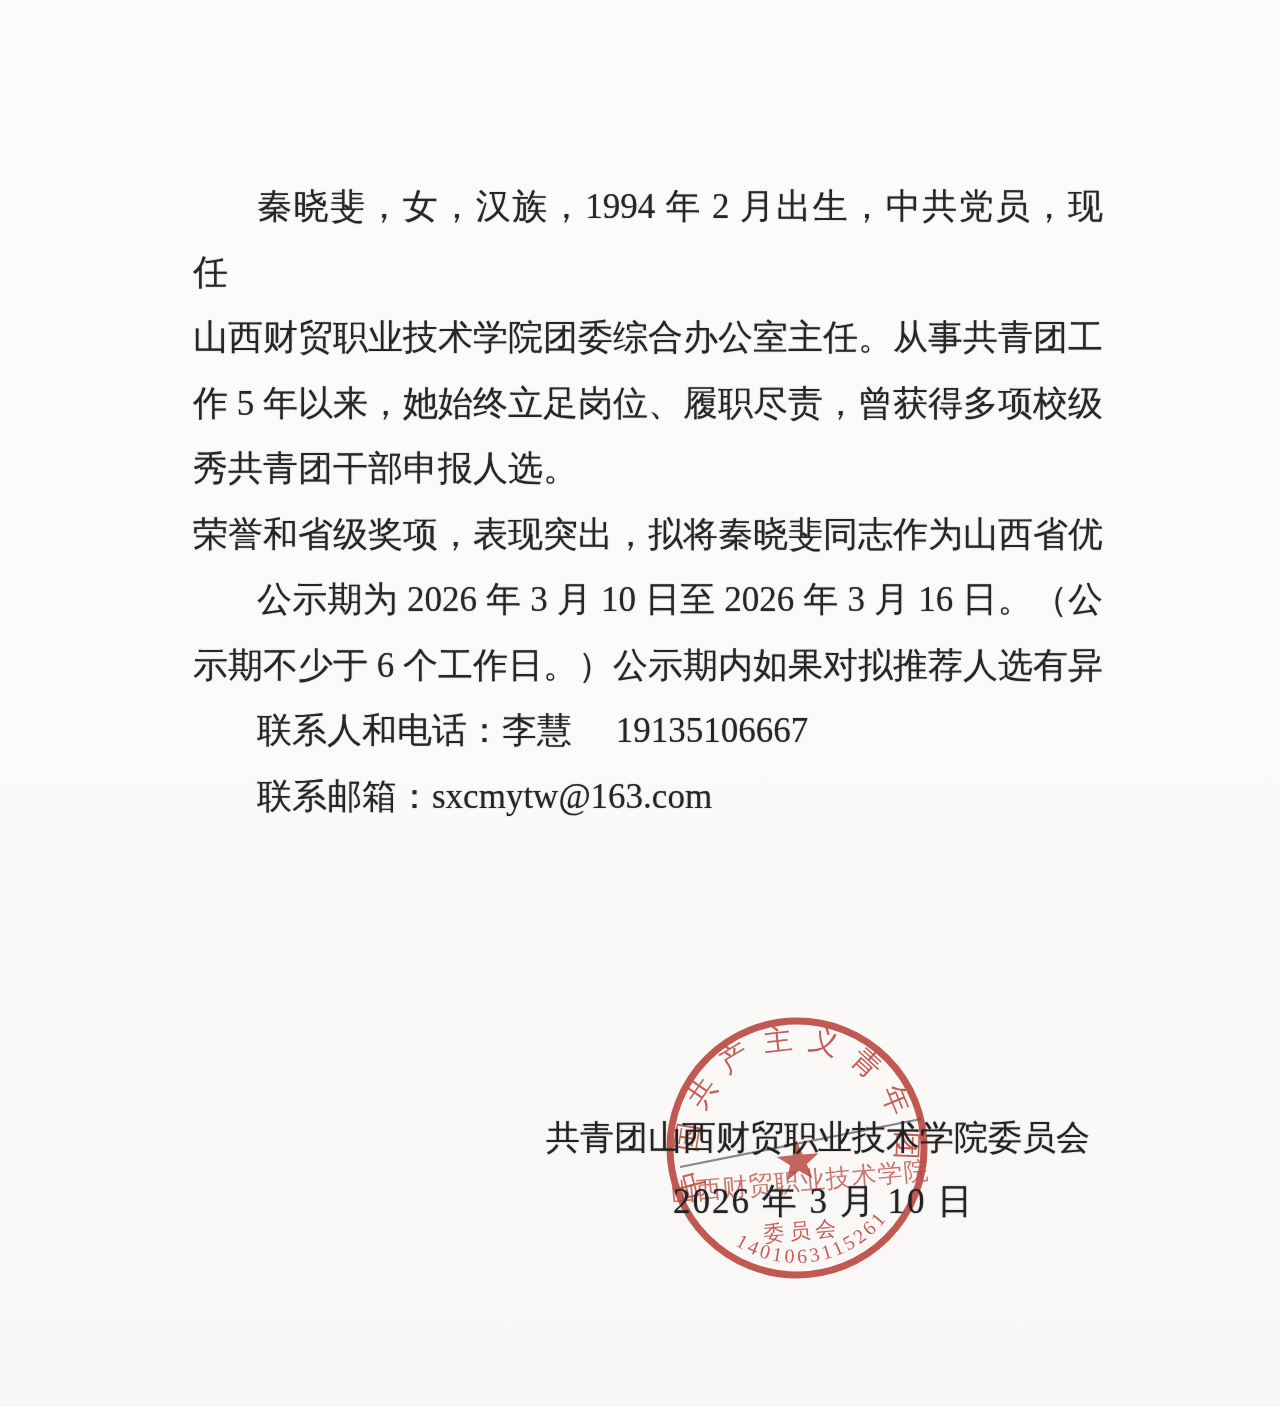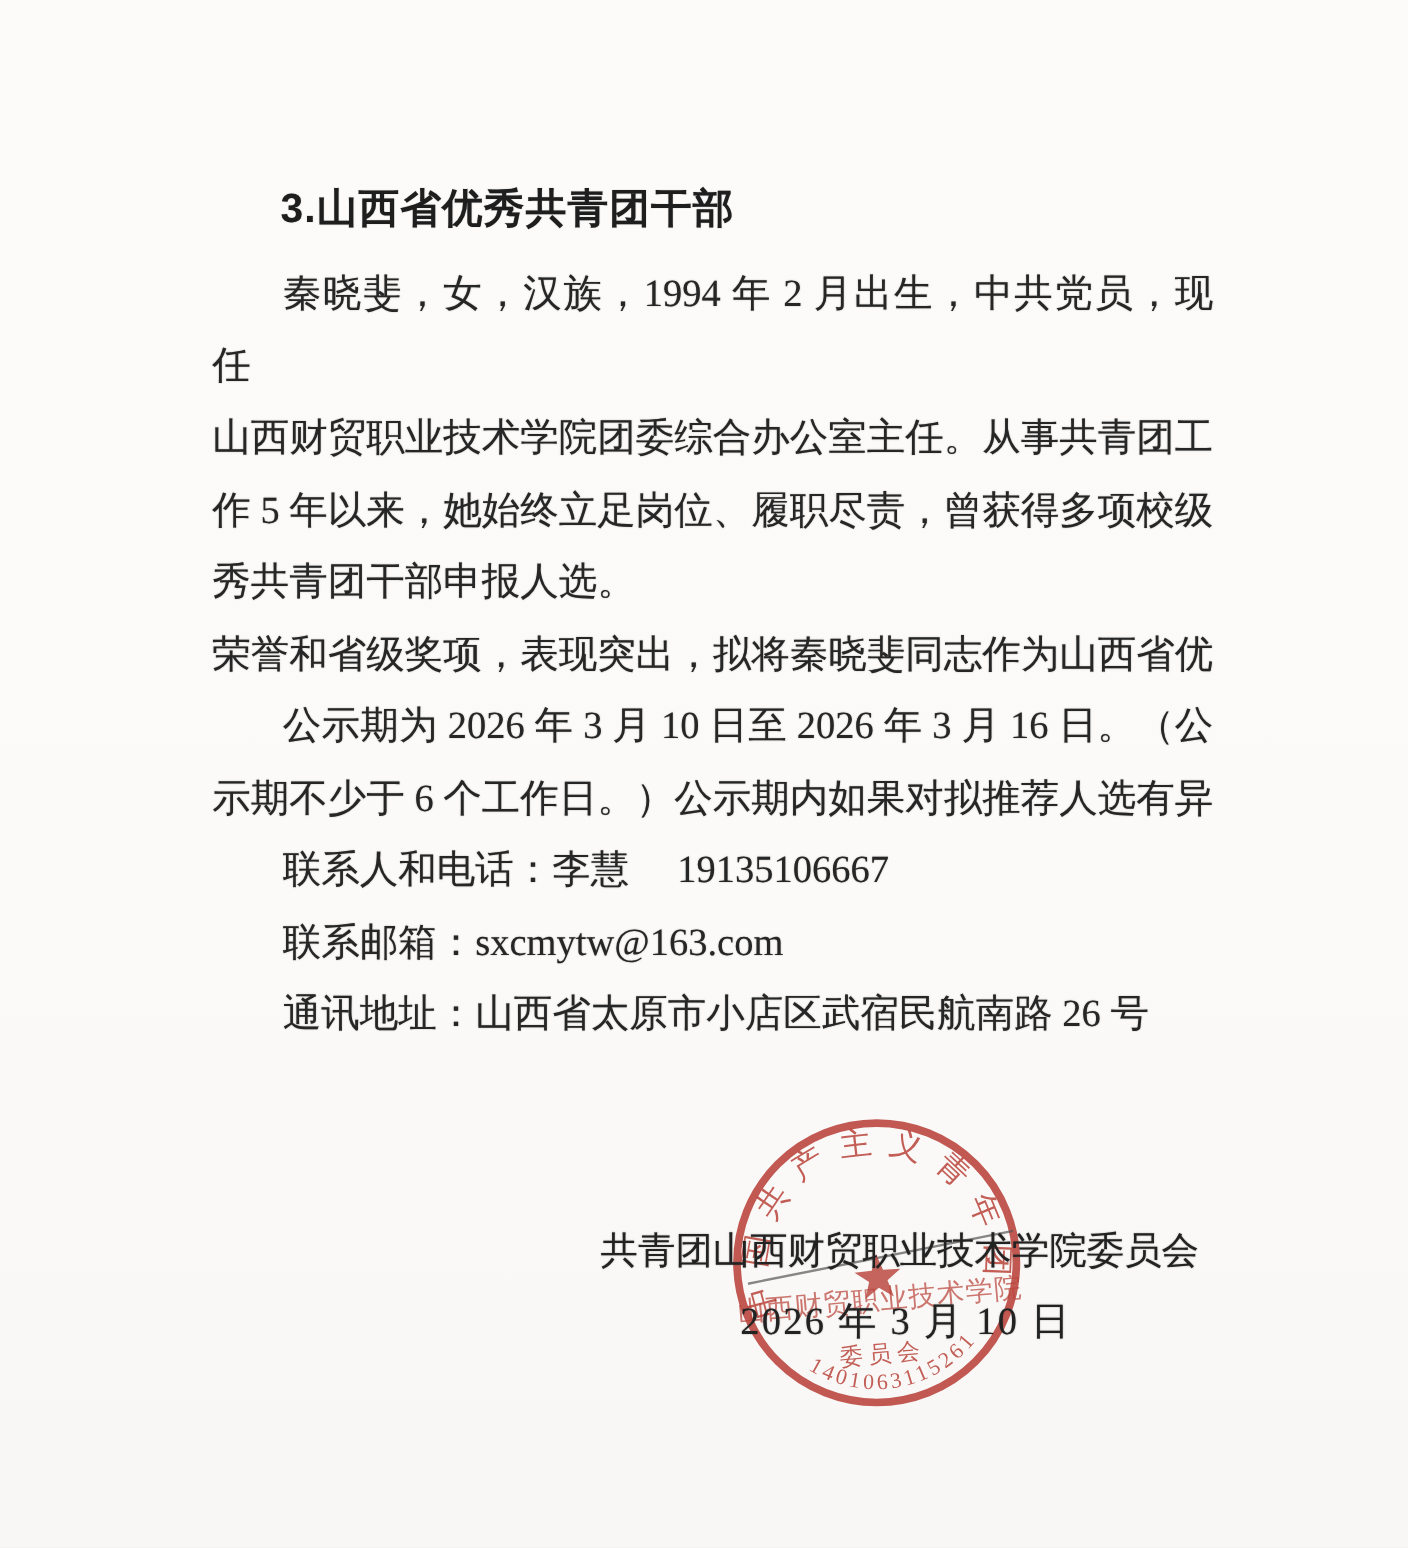--- a/index.html
+++ b/index.html
@@ -41,32 +41,30 @@
     filter:blur(.5px);opacity:.93;
   }
   .seal text{font-family:"Liberation Serif","DejaVu Serif",serif;}
 </style>
 </head>
 <body>
 
 <div class="page">
 
   <div class="doc">
-    <h1 class="heading">3.山西省优秀共青团干部</h1>
     <div class="body-block">
       <div class="line indent fill">秦晓斐，女，汉族，1994 年 2 月出生，中共党员，现任</div>
       <div class="line fill">山西财贸职业技术学院团委综合办公室主任。从事共青团工</div>
       <div class="line fill">作 5 年以来，她始终立足岗位、履职尽责，曾获得多项校级</div>
       <div class="line">秀共青团干部申报人选。</div>
       <div class="line fill">荣誉和省级奖项，表现突出，拟将秦晓斐同志作为山西省优</div>
       <div class="line indent fill">公示期为 2026 年 3 月 10 日至 2026 年 3 月 16 日。（公</div>
       <div class="line fill">示期不少于 6 个工作日。）公示期内如果对拟推荐人选有异</div>
       <div class="line indent">联系人和电话：李慧　 19135106667</div>
       <div class="line indent">联系邮箱：sxcmytw@163.com</div>
-      <div class="line indent">通讯地址：山西省太原市小店区武宿民航南路 26 号</div>
     </div>
   </div>
 
   <div class="committee-line">共青团山西财贸职业技术学院委员会</div>
   <div class="date-line">2026 年 3 月 10 日</div>
 
   <svg class="seal" viewBox="-140 -140 280 280" width="280" height="280" aria-hidden="true">
 
     <circle cx="0" cy="0" r="127" fill="none" stroke="#b5362d" stroke-width="7" opacity="0.88"></circle>
 

